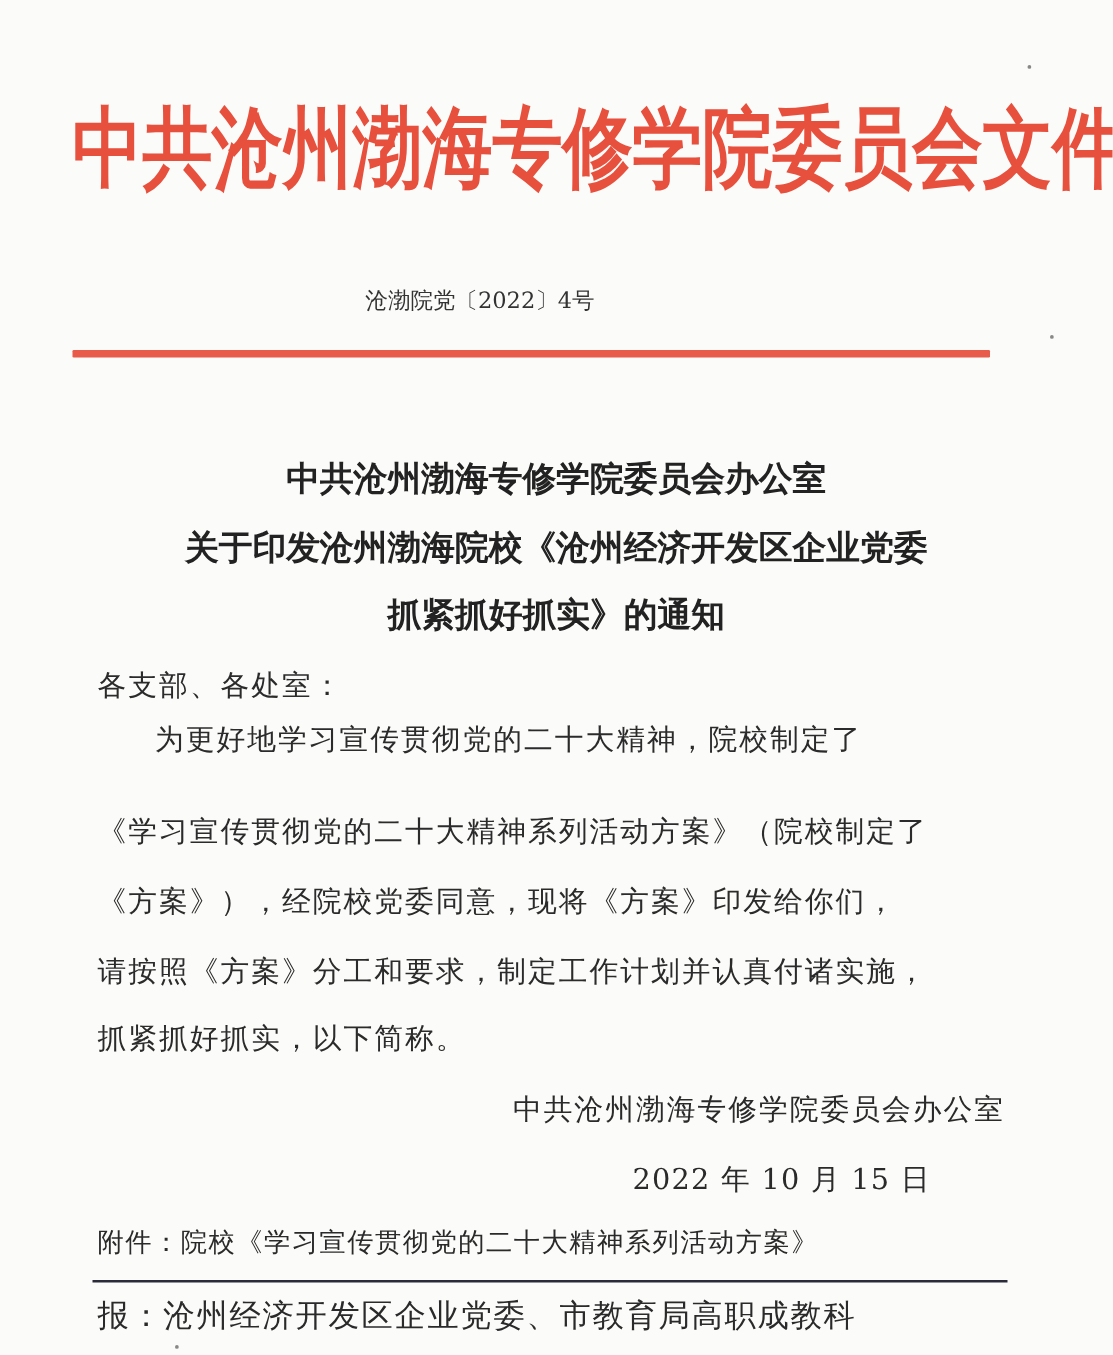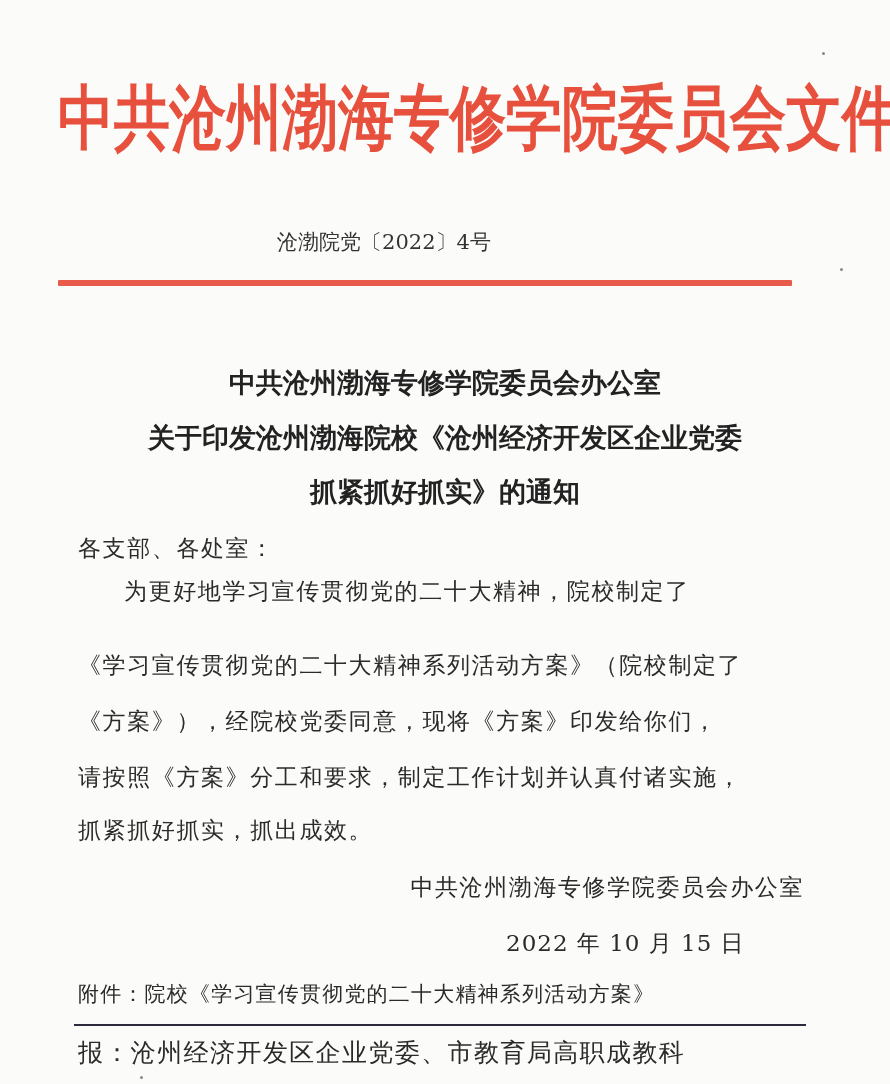--- a/index.html
+++ b/index.html
@@ -12,21 +12,21 @@
   }
   .abs { position: absolute; white-space: nowrap; }
   .masthead {
     left: 58px; top: 72px; width: 735px;
     font-family: "DejaVu Sans", "Liberation Sans", sans-serif;
     font-weight: bold; font-size: 56px; letter-spacing: 0px;
     color: #e8503e;
     transform: scaleY(1.25); transform-origin: left top;
     text-align: center;
   }
-  .docno { left: 0; width: 768px; top: 228px; text-align: center; font-size: 21px; color: #333; }
+  .docno { left: 0; width: 768px; top: 228px; text-align: center; font-size: 18px; color: #333; }
   .red-rule { left: 58px; top: 280px; width: 734px; height: 6px; background: #e85a4a; border-radius: 1px; }
   .title {
     left: 0; width: 890px; text-align: center;
     font-family: "DejaVu Sans", "Liberation Sans", sans-serif;
     font-weight: bold; font-size: 27px; color: #222;
   }
   .t1 { top: 365px; }
   .t2 { top: 420px; }
   .t3 { top: 474px; }
   .body-line { left: 78px; font-size: 23px; color: #2b2b2b; letter-spacing: 1.6px; }
@@ -54,21 +54,21 @@
 
 <div class="abs title t1">中共沧州渤海专修学院委员会办公室</div>
 <div class="abs title t2">关于印发沧州渤海院校《沧州经济开发区企业党委</div>
 <div class="abs title t3">抓紧抓好抓实》的通知</div>
 
 <div class="abs body-line b0">各支部、各处室：</div>
 <div class="abs body-line b1">为更好地学习宣传贯彻党的二十大精神，院校制定了</div>
 <div class="abs body-line b2">《学习宣传贯彻党的二十大精神系列活动方案》（院校制定了</div>
 <div class="abs body-line b3">《方案》），经院校党委同意，现将《方案》印发给你们，</div>
 <div class="abs body-line b4">请按照《方案》分工和要求，制定工作计划并认真付诸实施，</div>
-<div class="abs body-line b5">抓紧抓好抓实，抓出成效。</div>
+<div class="abs body-line b5">抓紧抓好抓实，以下简称。</div>
 
 <div class="abs sig">中共沧州渤海专修学院委员会办公室</div>
 <div class="abs date">2022 年 10 月 15 日</div>
 
 <div class="abs attach">附件：院校《学习宣传贯彻党的二十大精神系列活动方案》</div>
 <div class="abs rule2"></div>
 <div class="abs report">报：沧州经济开发区企业党委、市教育局高职成教科</div>
 
 <div class="speck" style="left:822px;top:52px;"></div>
 <div class="speck" style="left:840px;top:268px;"></div>

